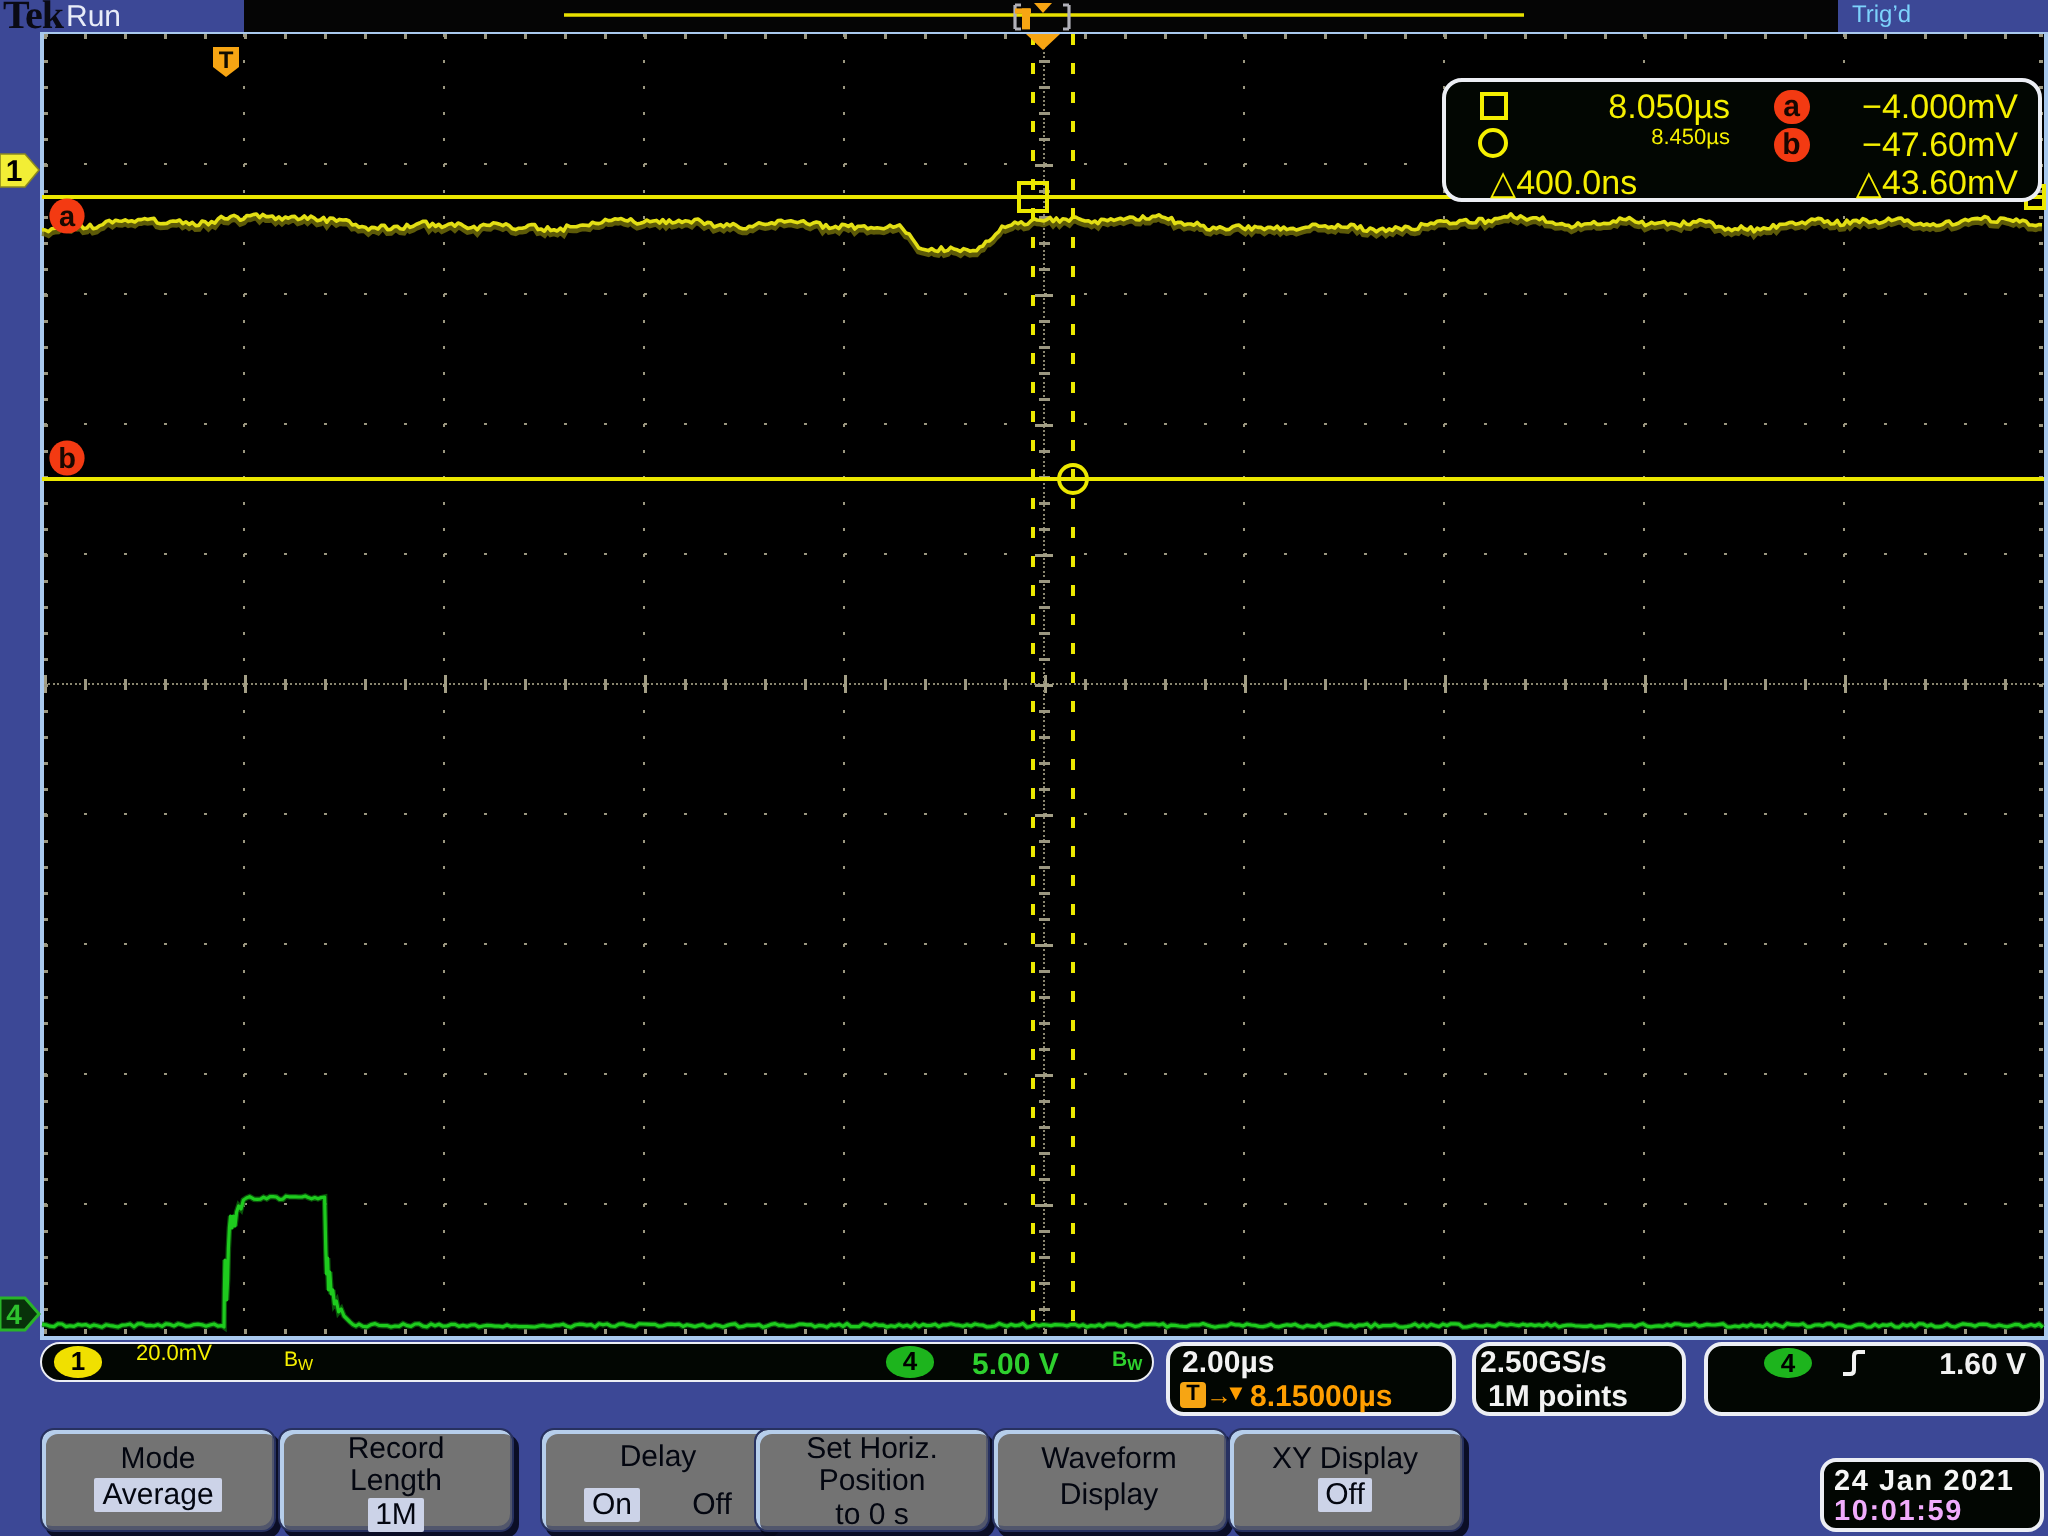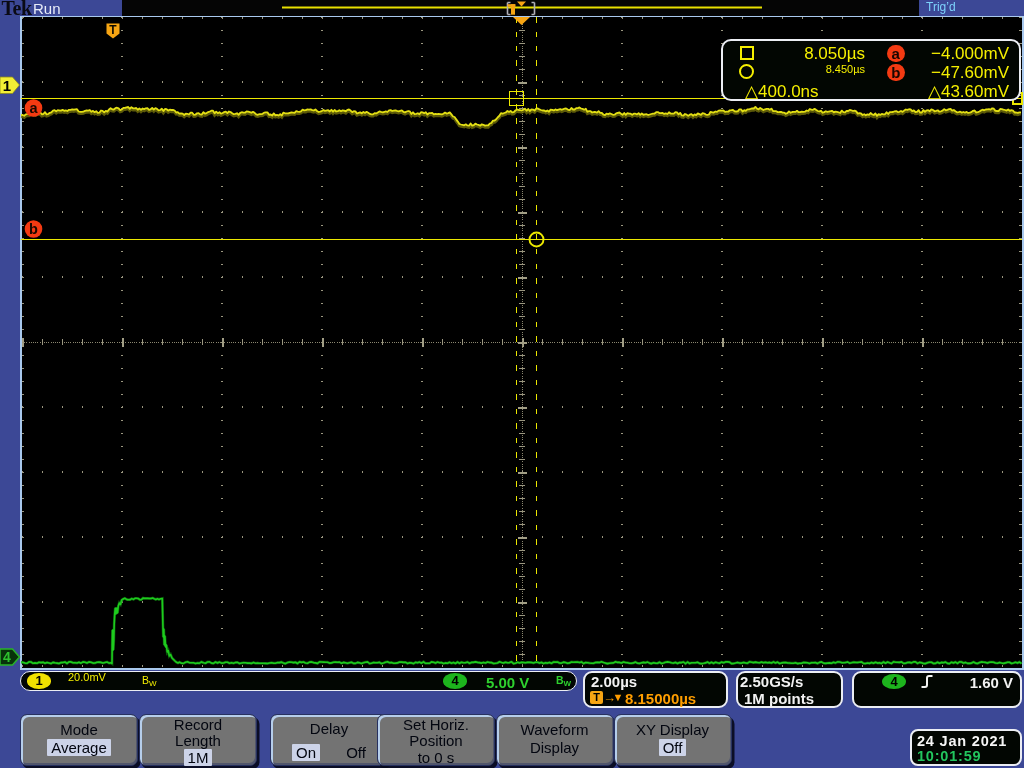--- a/index.html
+++ b/index.html
@@ -136,13 +136,13 @@
  <div style="top:6px">Waveform</div>
     <div style="top:24.5px">Display</div>
 </div>
 <div class="btn" style="left:613.5px">
  <div style="top:6px">XY Display</div>
     <div style="top:24.5px"><span class="hl">Off</span></div>
 </div>
 
 <div class="box" style="left:909.5px;top:728.5px;width:112.5px;height:37px;border-radius:8px"></div>
 <div class="abs" style="left:917px;top:732.5px;color:#f6f6f6;font-size:14.5px;font-weight:bold;letter-spacing:0.8px">24 Jan 2021</div>
-<div class="abs" style="left:917px;top:748px;color:#22c55e;font-size:14.5px;font-weight:bold;letter-spacing:0.8px">10:01:59</div>
+<div class="abs" style="left:917px;top:748px;color:#f0abfc;font-size:14.5px;font-weight:bold;letter-spacing:0.8px">10:01:59</div>
 
 </body></html>

